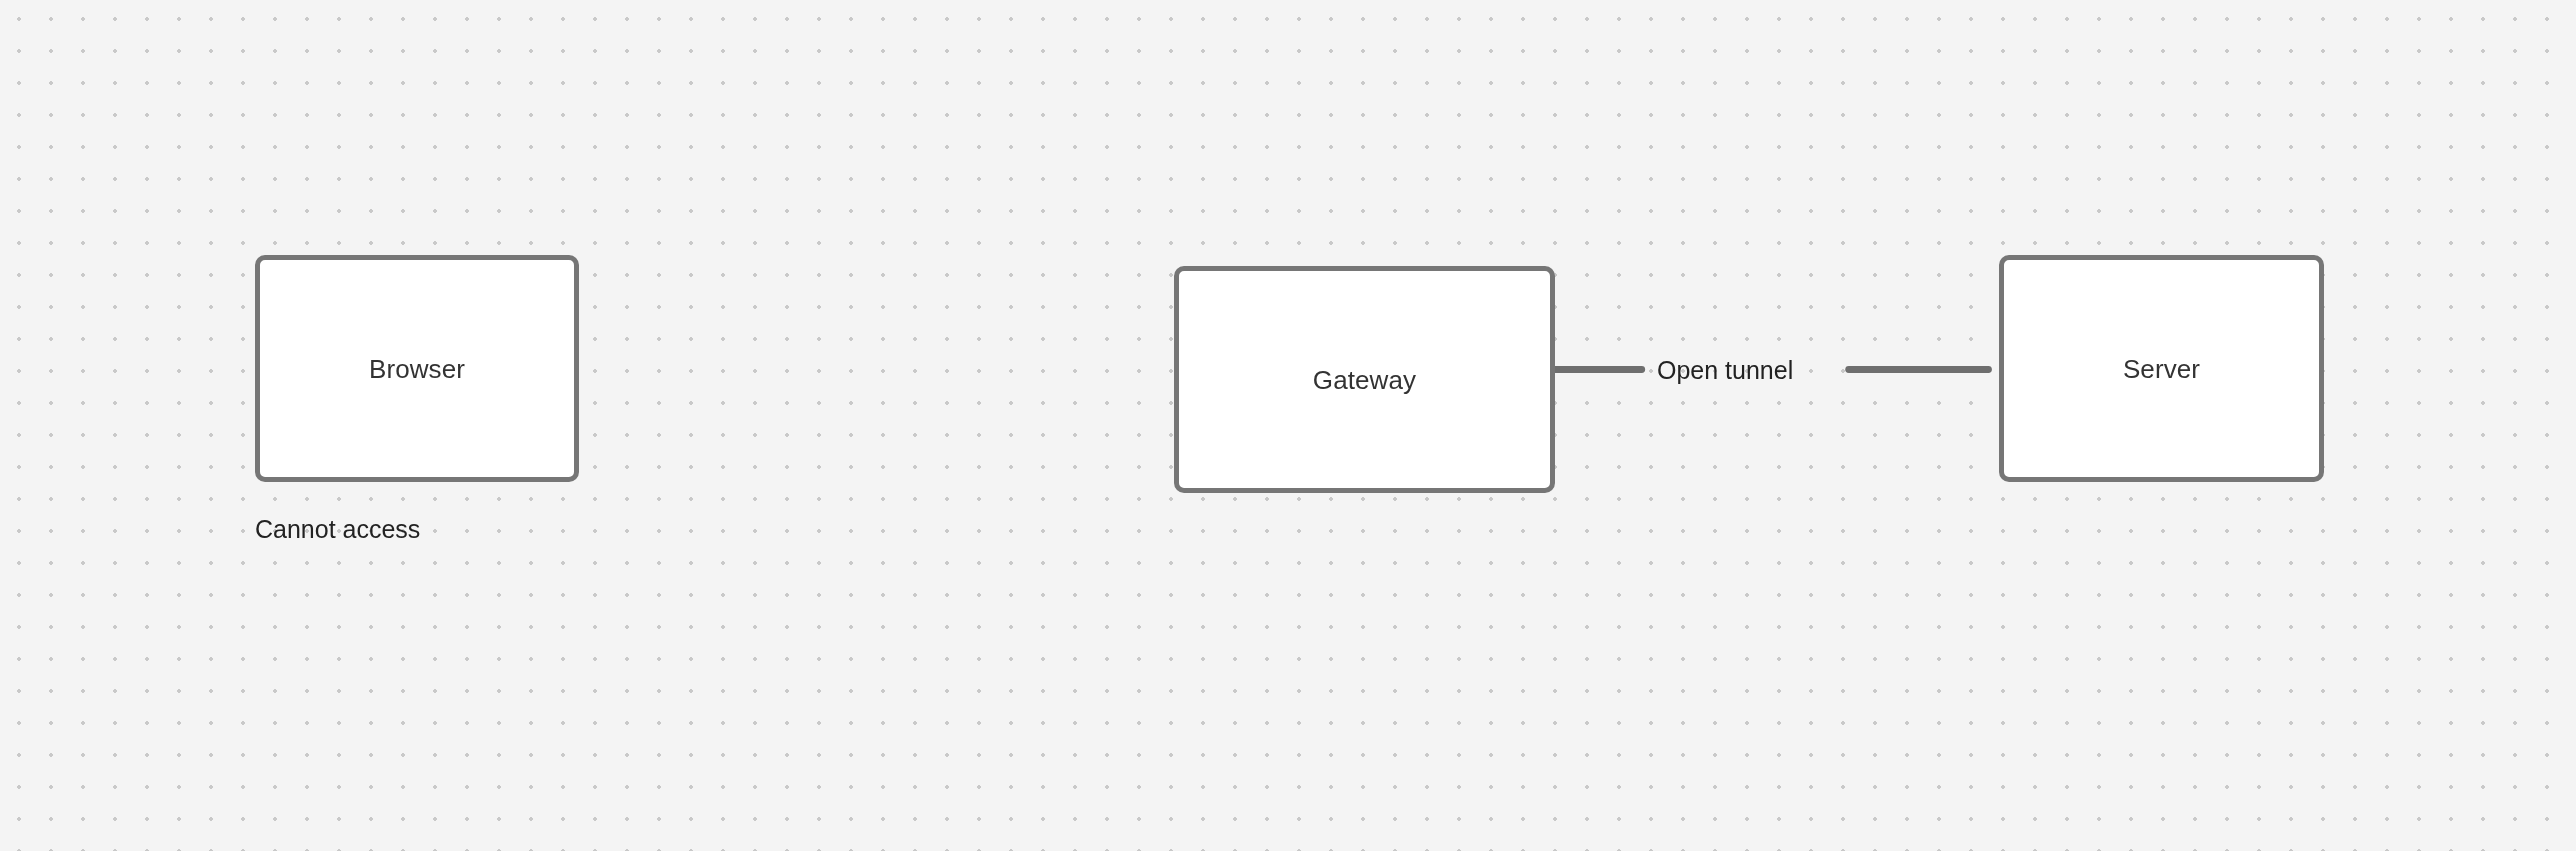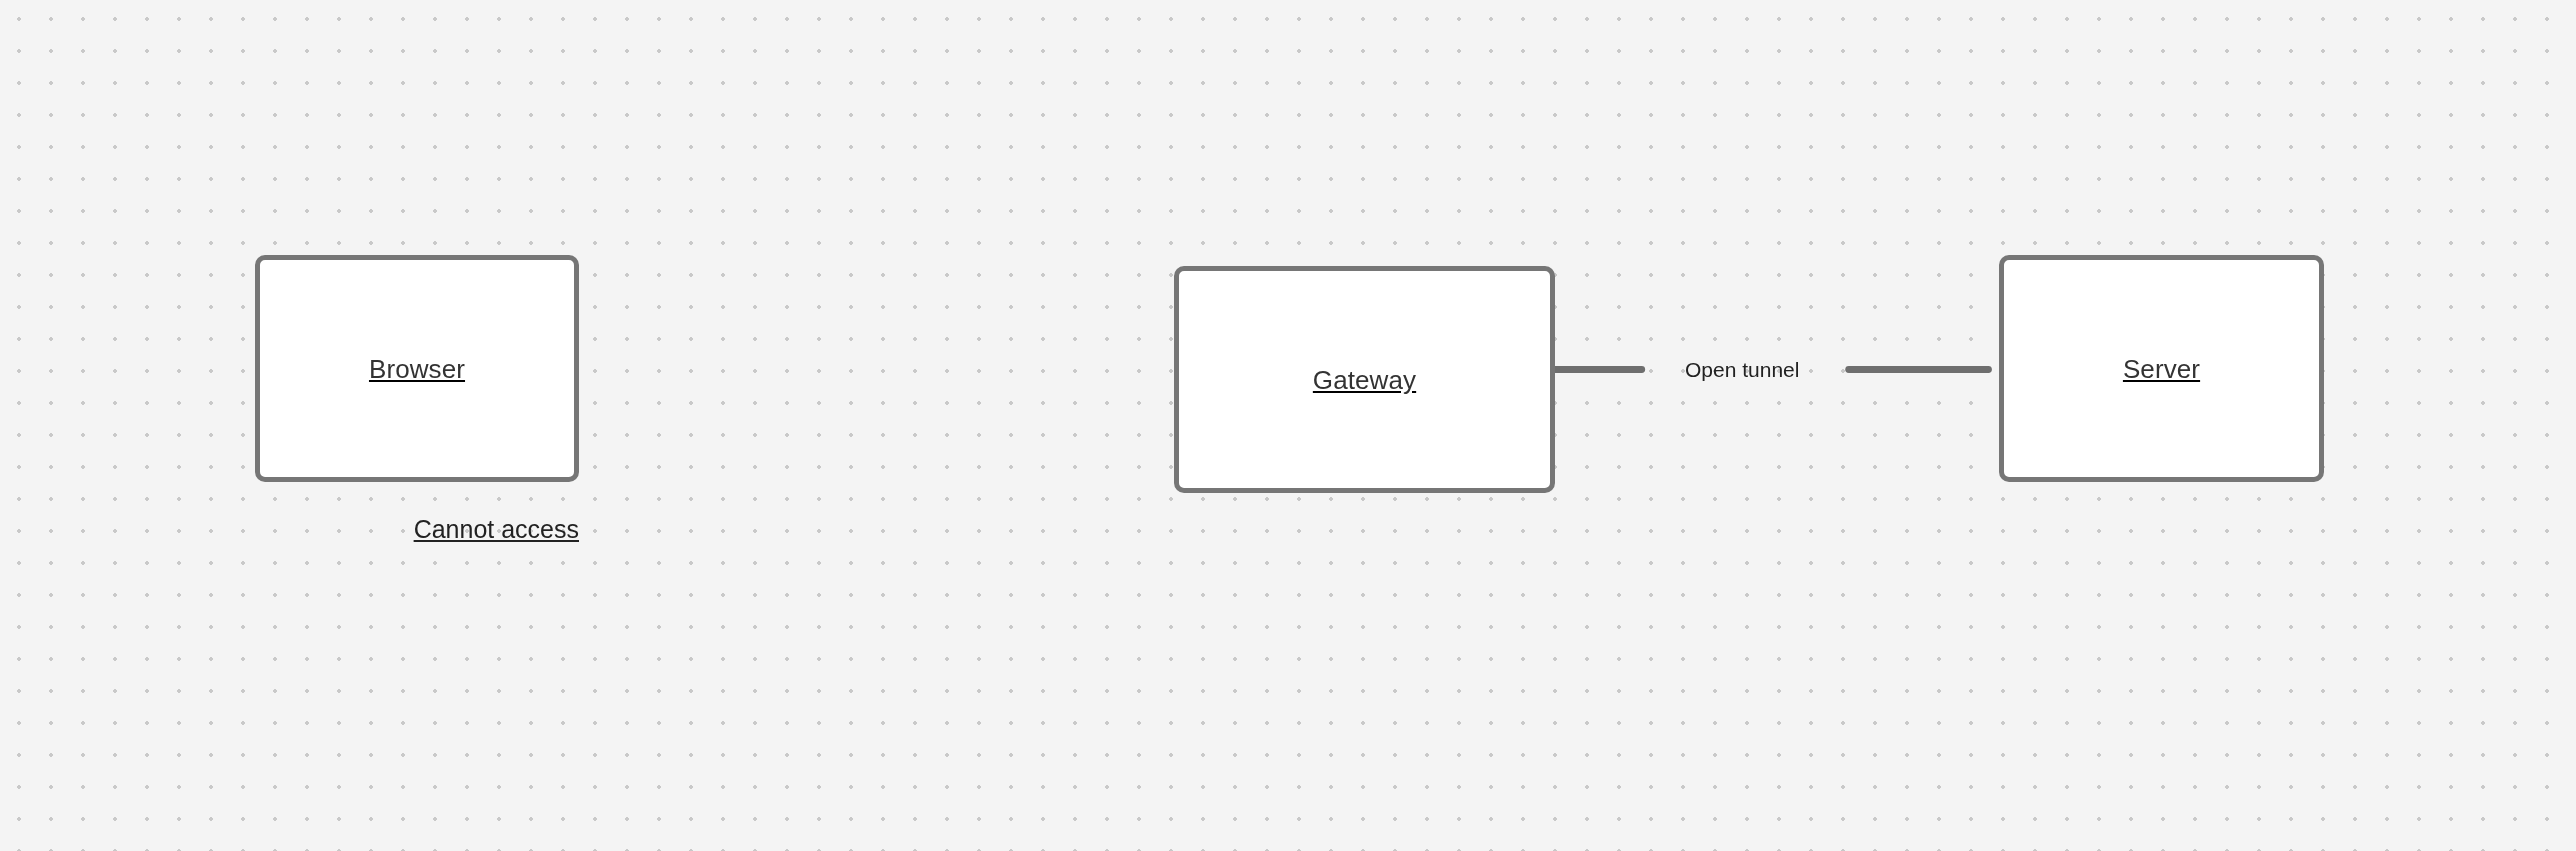--- a/index.html
+++ b/index.html
@@ -24,66 +24,63 @@
   }
   .node {
     position: absolute;
     box-sizing: border-box;
     background: #ffffff;
     border: 5px solid #767676;
     border-radius: 10px;
     display: flex;
     align-items: center;
     justify-content: center;
-    text-decoration: underline;
   }
   .node-label {
     font-size: 26px;
     line-height: 1;
     color: #333333;
     letter-spacing: 0.1px;
     white-space: nowrap;
   }
   #node-browser { left: 255px; top: 255px; width: 324px; height: 227px; }
   #node-gateway { left: 1174px; top: 266px; width: 381px; height: 227px; }
   #node-server  { left: 1999px; top: 255px; width: 325px; height: 227px; align-items: center; }
 
   .caption {
     position: absolute;
     font-size: 25px;
     line-height: 49px;
     color: #222222;
-    text-align: right;
+    text-align: left;
     white-space: nowrap;
-    text-decoration: underline;
   }
   #browser-caption {
     left: 255px;
     top: 505px;
     width: 324px;
   }
   .caption-line { display: block; }
 
   #edge-layer {
     position: absolute;
     left: 0;
     top: 0;
     width: 2576px;
     height: 851px;
     pointer-events: none;
   }
   #edge-label {
     position: absolute;
     left: 1657px;
     top: 353px;
-    font-size: 21px;
+    font-size: 25px;
     line-height: 34px;
     color: #222222;
     white-space: nowrap;
-    margin-left: 28px;
   }
 </style>
 </head>
 <body>
 
 <div id="canvas">
 
   <svg id="edge-layer" viewBox="0 0 2600 859" width="2576" height="851" xmlns="http://www.w3.org/2000/svg">
 
     <line x1="1546" y1="373" x2="1657" y2="373" stroke="#6e6e6e" stroke-width="7" stroke-linecap="round"></line>

